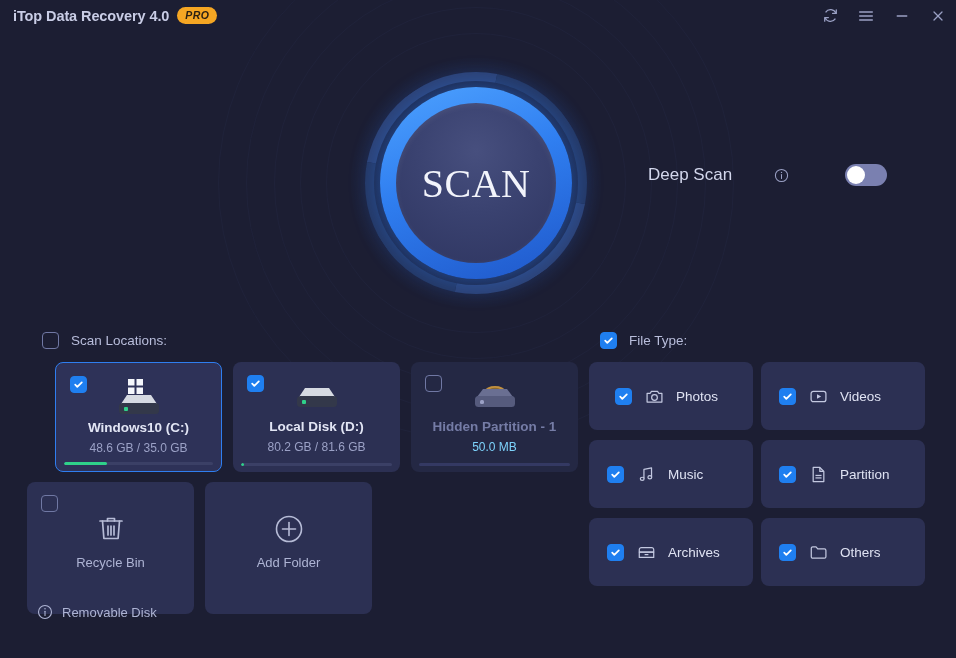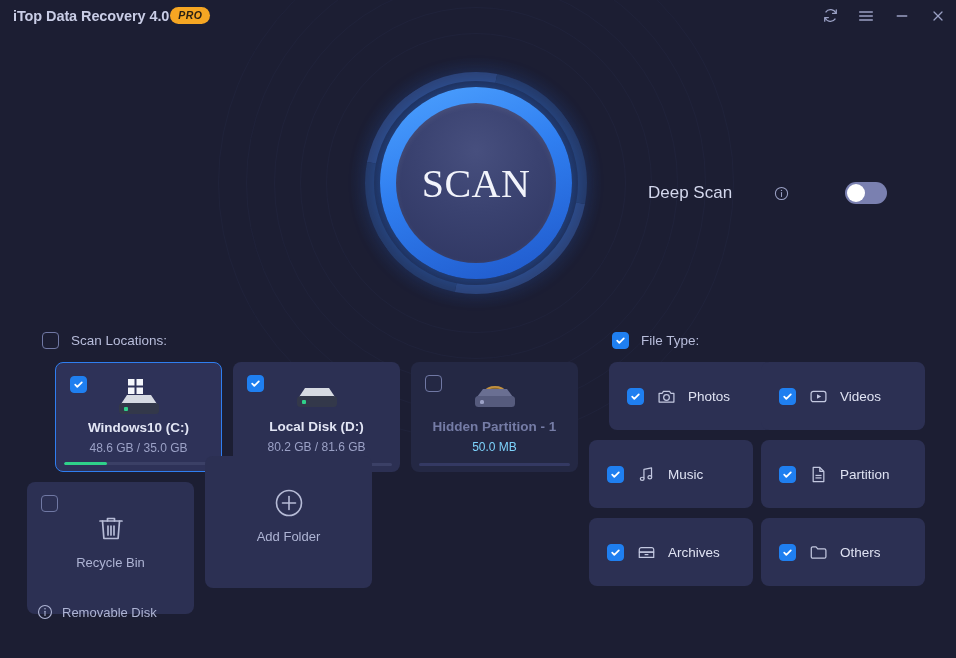--- a/index.html
+++ b/index.html
@@ -28,21 +28,21 @@
   
   .titlebar {
     position: absolute; left:0; top:0; width:956px; height:31px;
     display:flex; align-items:center;
   }
   .title-text {
     margin-left:13px; font-size:14.5px; font-weight:bold;
     color:#c9cde6; letter-spacing:-0.1px;
   }
   .pro-badge {
-    margin-left:1px; background:#f5a623; color:#2a2013;
+    margin-left:8px; background:#f5a623; color:#2a2013;
     font-size:10.5px; font-weight:bold; font-style:italic;
     padding:2px 8px 3px 8px; border-radius:9px; letter-spacing:0.4px;
   }
   .win-btns { margin-left:auto; display:flex; align-items:center; height:31px; }
   .win-btn {
     width:36px; height:31px; display:flex; align-items:center; justify-content:center;
     color:#9aa0c4; cursor:pointer;
   }
 
   
@@ -78,36 +78,36 @@
     display:flex; align-items:center; justify-content:center;
     box-shadow: inset 0 2px 6px rgba(255,255,255,0.08);
     cursor:pointer;
   }
   .scan-text {
     font-size:40px; color:#f2f4fb; letter-spacing:0.5px;
     font-family:Liberation Serif, serif; font-weight:400;
   }
 
   
-  .deepscan { position:absolute; left:648px; top:182px; display:flex; align-items:center;gap:34px; }
+  .deepscan { position:absolute; left:648px; top:164px; display:flex; align-items:center;gap:34px; }
   .deepscan-label { font-size:17px; color:#d3d7ec; }
   .info-icon { margin-left:8px; width:15px; height:15px; display:block; }
   .toggle {
     margin-left:22px; width:42px; height:22px; border-radius:11px;
     background:#7a80b0; position:relative; cursor:pointer;
   }
   .toggle-knob {
     position:absolute; left:2px; top:2px; width:18px; height:18px;
     border-radius:50%; background:#ffffff;
   }
 
   
   .section-head { position:absolute; display:flex; align-items:center; }
   #loc-head { left:42px; top:332px; }
-  #ft-head  { left:600px; top:332px;margin-left:12px; }
+  #ft-head  { left:600px; top:332px; }
   .section-label { margin-left:12px; font-size:13.5px; color:#b8bddb; }
 
   
   .cb { width:17px; height:17px; border-radius:4px; flex:0 0 auto; cursor:pointer; }
   .cb.off { border:1.6px solid #7078a4; background:transparent; }
   .cb.on  { background:#1f7ff0; border:1.6px solid #1f7ff0;
             display:flex; align-items:center; justify-content:center; }
   .cb.on svg { display:block; }
 
   
@@ -318,21 +318,21 @@
         <path d="M11.5 8V5.5h7V8"></path>
         <path d="M6.5 8l1.4 17.5h14.2L23.5 8"></path>
         <path d="M12 13v9"></path>
           <path d="M15 13v9"></path>
           <path d="M18 13v9"></path>
       </svg>
     </div>
     <div class="simple-label">Recycle Bin</div>
   </div>
 
-  <div class="simple-card" style="left:205px; top:456px;padding-left:36px;">
+  <div class="simple-card" style="left:205px; top:482px;padding-left:36px;">
     <div class="simple-icon">
       <svg width="32" height="32" viewBox="0 0 32 32" fill="none" stroke="#b6bbd6" stroke-width="1.6" stroke-linecap="round">
         <circle cx="16" cy="16" r="12.5"></circle>
         <path d="M16 9.5v13"></path>
           <path d="M9.5 16h13"></path>
       </svg>
     </div>
     <div class="simple-label">Add Folder</div>
   </div>
 
@@ -349,21 +349,21 @@
 
   <div class="section-head" id="ft-head">
     <div class="cb on">
       <svg width="11" height="11" viewBox="0 0 12 12" fill="none" stroke="#fff" stroke-width="1.9" stroke-linecap="round" stroke-linejoin="round">
           <path d="M2.4 6.2l2.3 2.4 4.9-5"></path>
         </svg>
     </div>
     <span class="section-label">File Type:</span>
   </div>
 
-  <div class="ft-card" style="left:609px; top:362px;">
+  <div class="ft-card" style="left:589px; top:362px;padding-left:8px;">
     <div class="ft-cb">
       <div class="cb on">
           <svg width="11" height="11" viewBox="0 0 12 12" fill="none" stroke="#fff" stroke-width="1.9" stroke-linecap="round" stroke-linejoin="round">
             <path d="M2.4 6.2l2.3 2.4 4.9-5"></path>
           </svg>
         </div>
     </div>
     <div class="ft-icon">
       <svg width="19" height="19" viewBox="0 0 20 20" fill="none" stroke="#c3c8e0" stroke-width="1.3" stroke-linejoin="round">
         <path d="M2.2 6.6h3.3l1.3-2h6.4l1.3 2h3.3v9.2H2.2z"></path>

